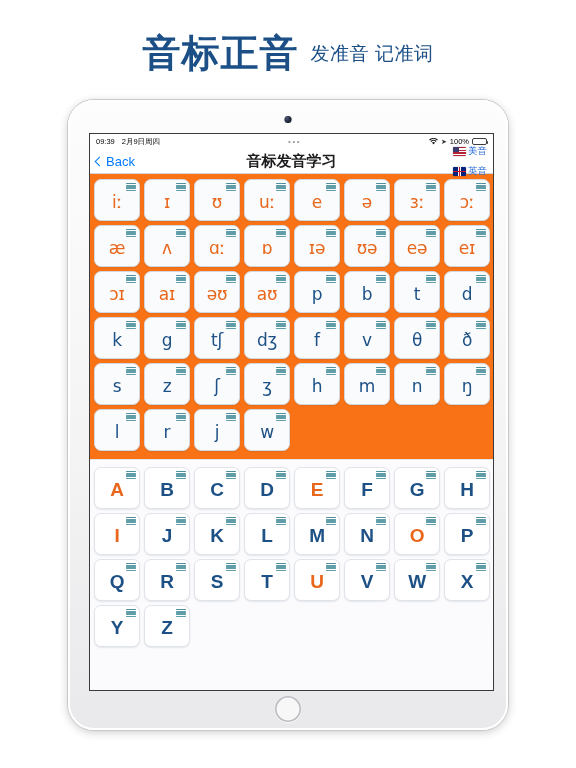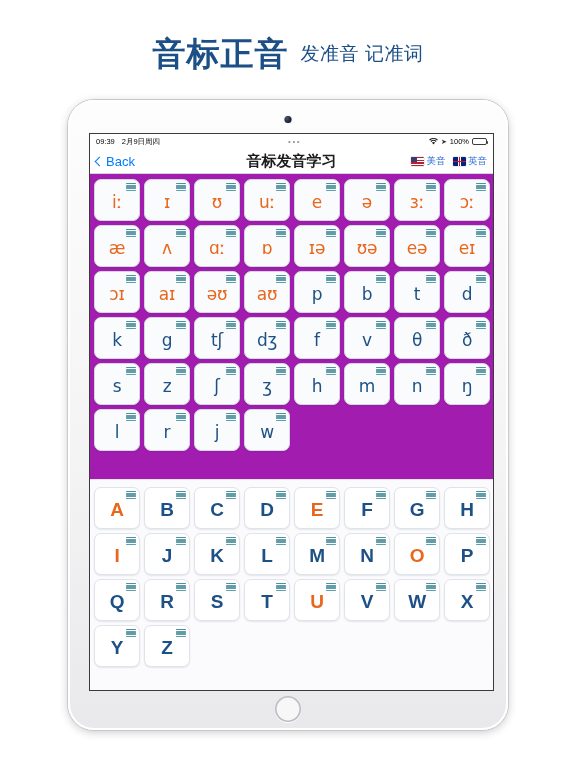--- a/index.html
+++ b/index.html
@@ -18,21 +18,21 @@
   .promo {
     height: 100px;
     display: flex;
     align-items: center;
     justify-content: center;
     background: #ffffff;
     padding-top: 6px;
     box-sizing: border-box;
   }
   .promo-main {
-    font-size: 33px;
+    font-size: 38px;
     font-weight: bold;
     color: #1b4f86;
     letter-spacing: 1px;
     line-height: 1;
   }
   .promo-sub {
     font-size: 19px;
     font-weight: normal;
     color: #1b4f86;
     margin-left: 12px;
@@ -173,20 +173,21 @@
     font-weight: bold;
     color: #1c1c1e;
     pointer-events: none;
   }
   .nav-right {
     margin-left: auto;
     display: flex;
     align-items: center;
     gap: 7px;
     z-index: 2;
+    flex-direction: column;
   }
   .accent-btn {
     display: flex;
     align-items: center;
     gap: 2.5px;
     font-size: 9.5px;
     color: #2b6cd4;
     cursor: pointer;
   }
   .flag {
@@ -226,24 +227,23 @@
     position: absolute; left: 0; top: 0; right: 0; bottom: 0;
     background:
       linear-gradient(to bottom, transparent 45%, #cf142b 45% 55%, transparent 55%),
       linear-gradient(to right, transparent 44%, #cf142b 44% 56%, transparent 56%);
   }
 
   
   .content {
     flex: 1;
     overflow: hidden;
-    background: #a21caf;
+    background: #f97316;
     display: flex;
     flex-direction: column;
-    gap: 20px;
   }
   .section {
     padding: 5px 4px 4px 4px;
   }
   .section.alpha {
     background: #fbfbfd;
     border-top: 1px solid #e4e4e9;
     padding-top: 7px;
     flex: 1;
   }

